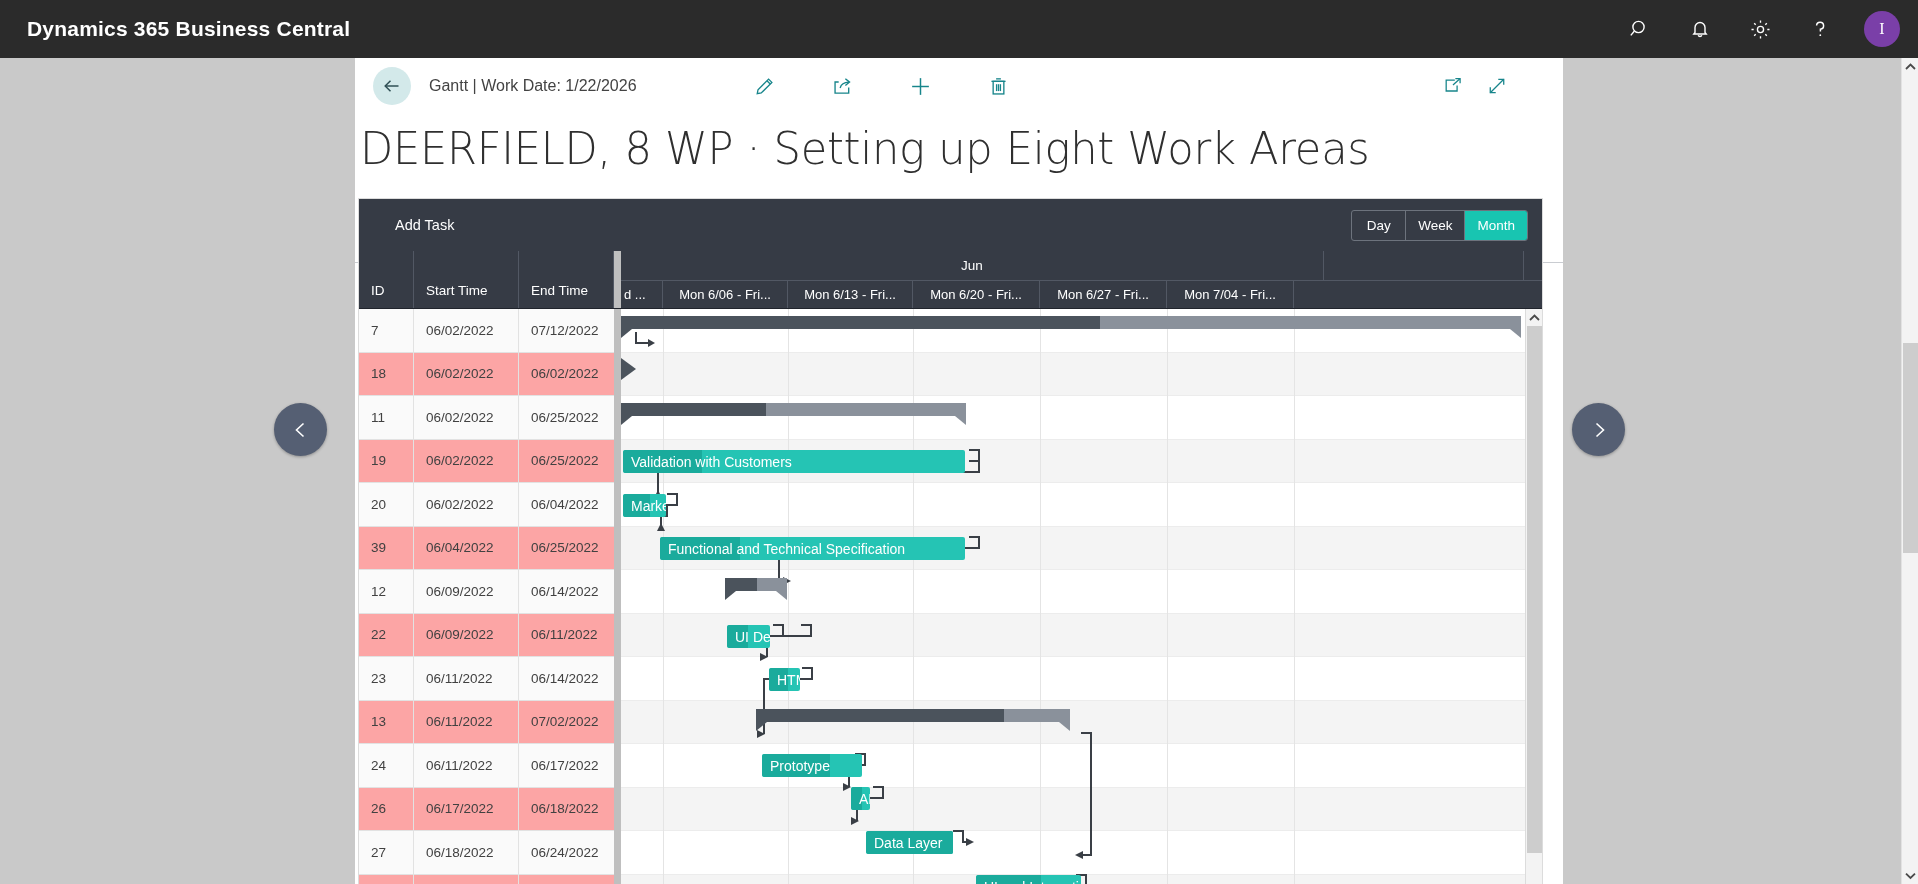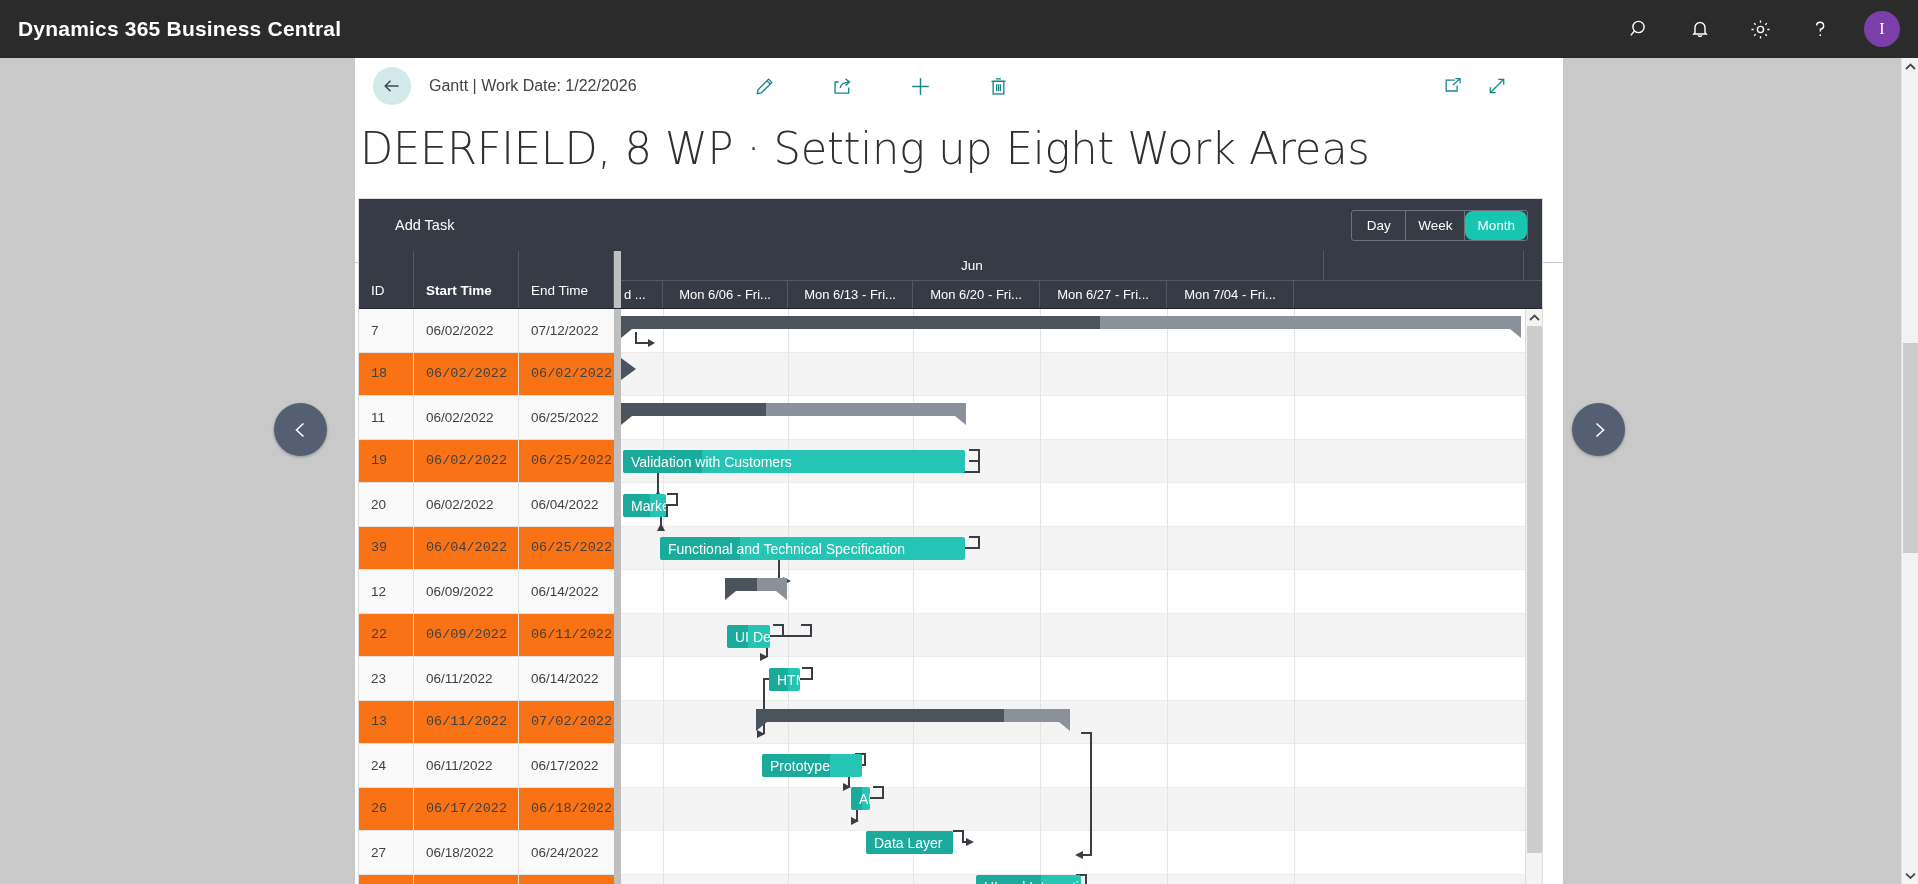--- a/index.html
+++ b/index.html
@@ -12,21 +12,21 @@
 
   
   #app-bar {
     position: absolute; top: 0; left: 0;
     width: 1918px; height: 58px;
     background: #2b2b2b;
     display: flex; align-items: center;
   }
   #app-title {
     color: #ffffff; font-size: 21px; font-weight: bold;
-    margin-left: 18px; letter-spacing: .2px;
+    margin-left: 27px; letter-spacing: .2px;
   }
   #app-bar-actions {
     margin-left: auto; display: flex; align-items: center;
     height: 58px; padding-right: 18px;
   }
   .appbar-icon {
     width: 60px; height: 58px;
     display: flex; align-items: center; justify-content: center;
     color: #ffffff;
   }
@@ -134,36 +134,36 @@
     margin-left: auto; display: flex;
     border: 1px solid #6d737d; border-radius: 3px; overflow: hidden;
     height: 31px;
   }
   .view-btn {
     min-width: 54px; padding: 0 12px;
     display: flex; align-items: center; justify-content: center;
     color: #ffffff; font-size: 13.5px; background: transparent;
     border-right: 1px solid #6d737d;
   }
-  .view-btn:last-child { border-right: none; border-radius: 8px; }
+  .view-btn:last-child { border-right: none; }
   .view-btn.active { background: #18c5b1; color: #ffffff; }
 
   
   #gantt-header {
     height: 58px; background: #363b45; display: flex;
     border-bottom: 1px solid #20242c;
   }
   .gcol-head {
     color: #ffffff; font-size: 13.5px;
     display: flex; align-items: flex-end; padding: 0 0 10px 12px;
     border-right: 1px solid #525864;
     box-sizing: border-box;
   }
   #gh-id    { width: 55px; text-align: right; }
-  #gh-start { width: 105px; font-weight: bold; }
+  #gh-start { width: 105px; }
   #gh-end   { width: 95px; }
 
   #splitter {
     width: 7px; background: #bfbfbf; flex: 0 0 7px;
   }
 
   #timeline-head {
     position: relative; flex: 1; overflow: hidden;
   }
   #tl-top {
@@ -187,21 +187,21 @@
   #gantt-body { position: relative; height: 580px; display: flex; }
   #grid-pane {
     width: 255px; flex: 0 0 255px;
     border-right: 0px;
   }
   .grow {
     height: 43.5px; display: flex; align-items: center;
     border-bottom: 1px solid #e2e2e2;
     background: #fafafa;
   }
-  .grow.alt { background: #f97316; font-family: Liberation Mono, monospace; }
+  .grow.alt { background: #fca5a5; }
   .gcell {
     font-size: 13.5px; color: #414141; padding-left: 12px;
     border-right: 1px solid #e2e2e2; height: 100%;
     display: flex; align-items: center; box-sizing: border-box;
   }
   .c-id    { width: 55px; }
   .c-start { width: 105px; }
   .c-end   { width: 95px; border-right: none; }
 
   #split-body { width: 7px; flex: 0 0 7px; background: #bfbfbf; }

